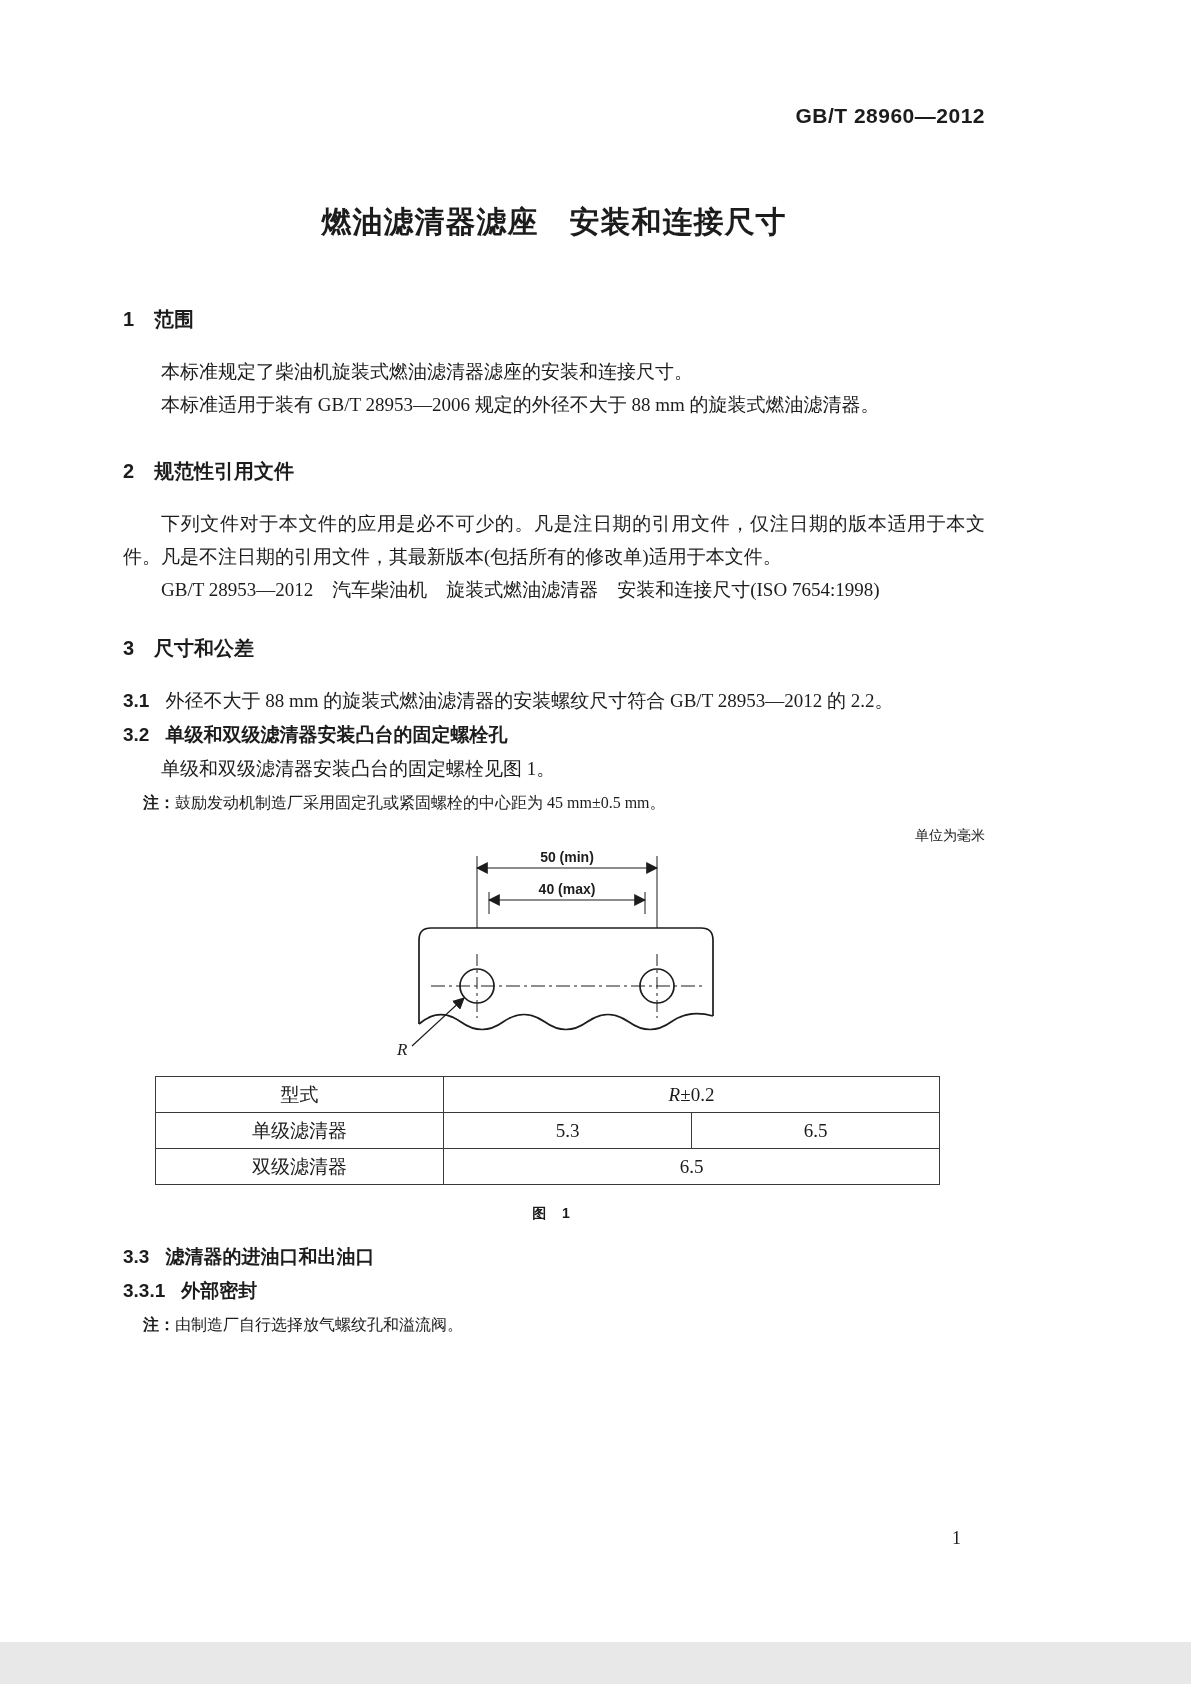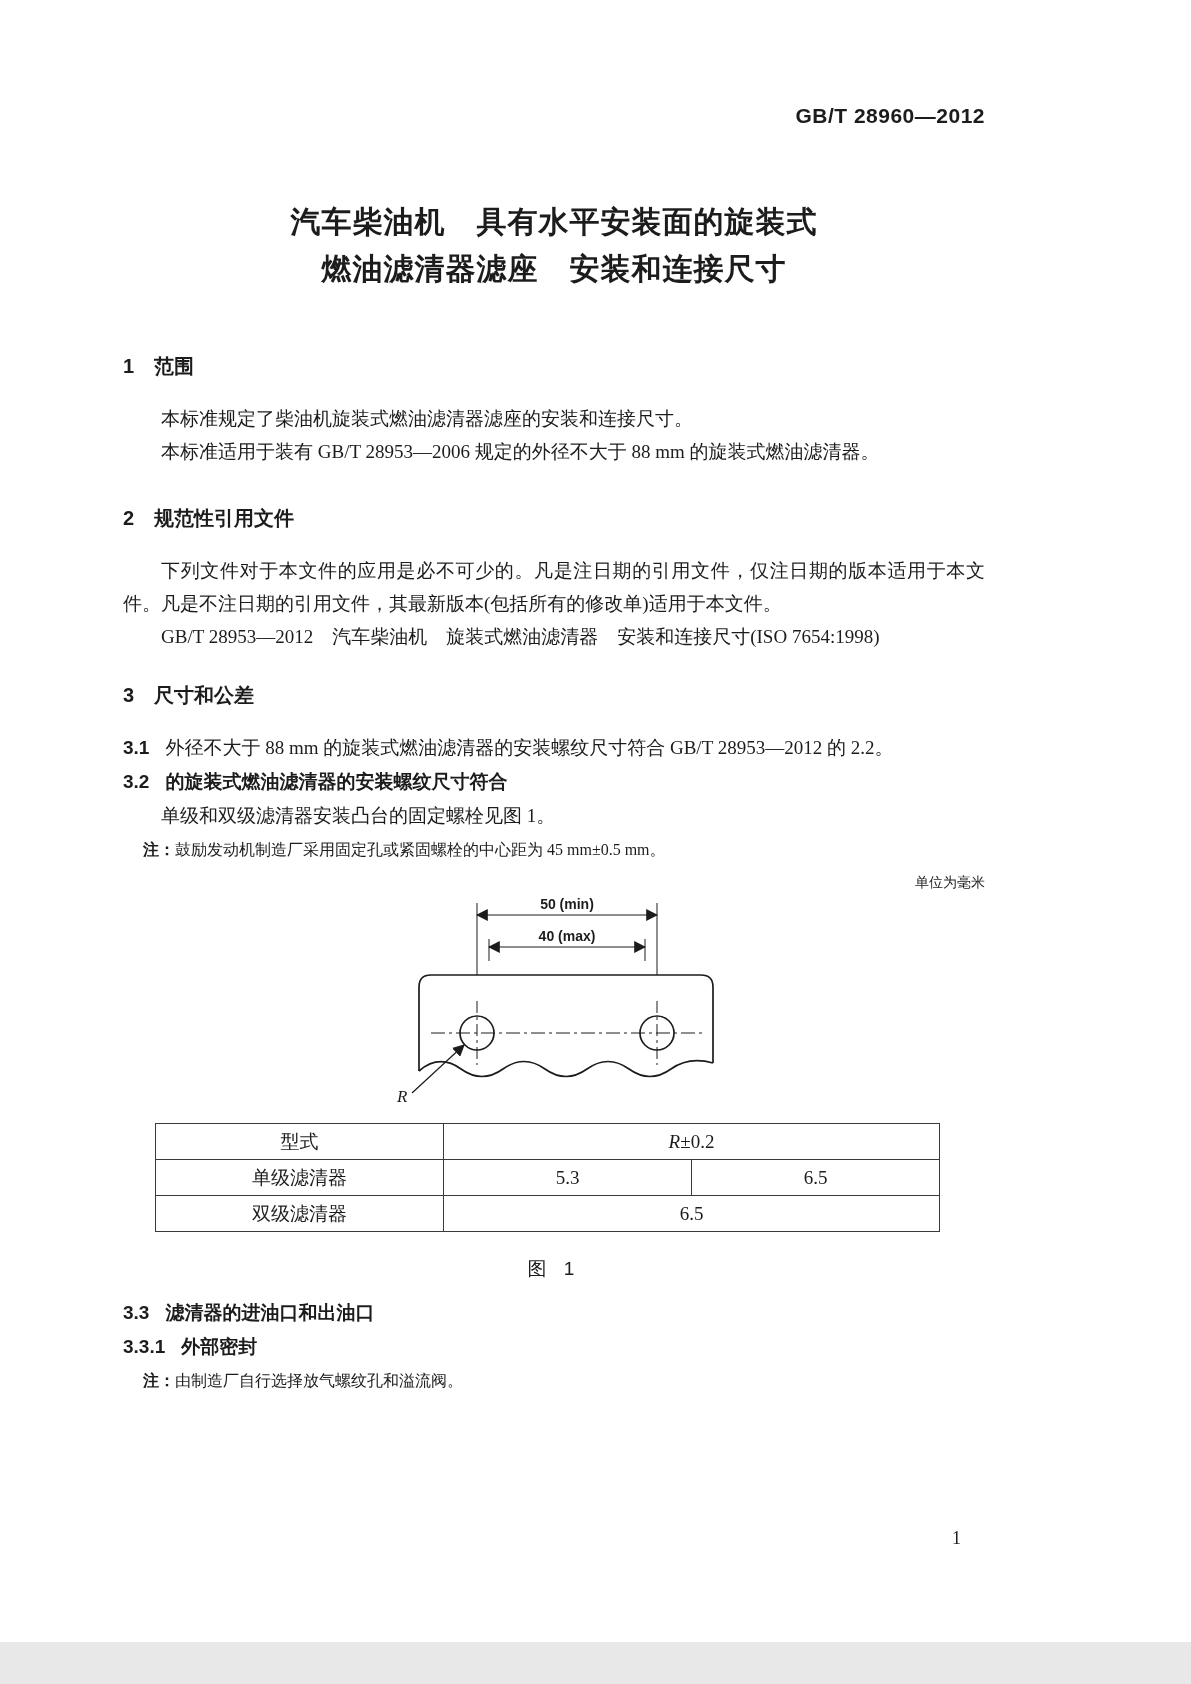--- a/index.html
+++ b/index.html
@@ -67,59 +67,58 @@
     border-collapse:collapse; margin-top:6px; margin-left:32px;
     width:785px; font-size:19px; table-layout:fixed;border-radius:17px;
   }
   .spec-table td {
     border:1px solid #3a3a3a; height:36px;
     text-align:center; vertical-align:middle;
   }
   .sym { font-style:italic; font-family:"Liberation Serif","DejaVu Serif",serif; }
 
   .fig-caption {
-    margin-top:24px; text-align:center;
+    margin-top:15px; text-align:center;
     font-family:"Liberation Sans","DejaVu Sans",sans-serif;
-    font-weight:400; font-size:19px; line-height:26px; letter-spacing:6px;
+    font-weight:700; font-size:14px; line-height:26px; letter-spacing:6px;
   }
   .clause.c33 { margin-top:14px; }
   .page-number {
     position:absolute; top:1528px; right:230px;
     font-size:18px;
   }
 </style>
 </head>
 <body>
 
 <div class="page">
   <div class="content">
 
     <div class="doc-number">GB/T 28960—2012</div>
 
     <div class="title-block">
-      <div class="title-line">汽车柴油机　具有水平安装面的旋装式</div>
       <div class="title-line">燃油滤清器滤座　安装和连接尺寸</div>
     </div>
 
     <div class="sec-heading">1　范围</div>
     <p class="body-p">本标准规定了柴油机旋装式燃油滤清器滤座的安装和连接尺寸。</p>
     <p class="body-p cont">本标准适用于装有 GB/T 28953—2006 规定的外径不大于 88 mm 的旋装式燃油滤清器。</p>
 
     <div class="sec-heading s2">2　规范性引用文件</div>
     <p class="body-p">下列文件对于本文件的应用是必不可少的。凡是注日期的引用文件，仅注日期的版本适用于本文件。凡是不注日期的引用文件，其最新版本(包括所有的修改单)适用于本文件。</p>
     <p class="body-p cont">GB/T 28953—2012　汽车柴油机　旋装式燃油滤清器　安装和连接尺寸(ISO 7654:1998)</p>
 
     <div class="sec-heading s3">3　尺寸和公差</div>
 
     <div class="clause">
       <span class="clause-num">3.1</span><span>外径不大于 88 mm 的旋装式燃油滤清器的安装螺纹尺寸符合 GB/T 28953—2012 的 2.2。</span>
     </div>
 
     <div class="clause tight">
-      <span class="clause-num">3.2</span><span class="clause-title">的旋装式燃油滤清器的安装螺纹尺寸符合</span>
+      <span class="clause-num">3.2</span><span class="clause-title">单级和双级滤清器安装凸台的固定螺栓孔</span>
     </div>
     <p class="clause-body">单级和双级滤清器安装凸台的固定螺栓见图 1。</p>
     <div class="note-line">
       <span class="note-label">注：</span><span>鼓励发动机制造厂采用固定孔或紧固螺栓的中心距为 45 mm±0.5 mm。</span>
     </div>
 
     <div class="unit-note">单位为毫米</div>
 
     <div class="figure-wrap">
       <svg width="348" height="222" viewBox="0 0 348 222">

